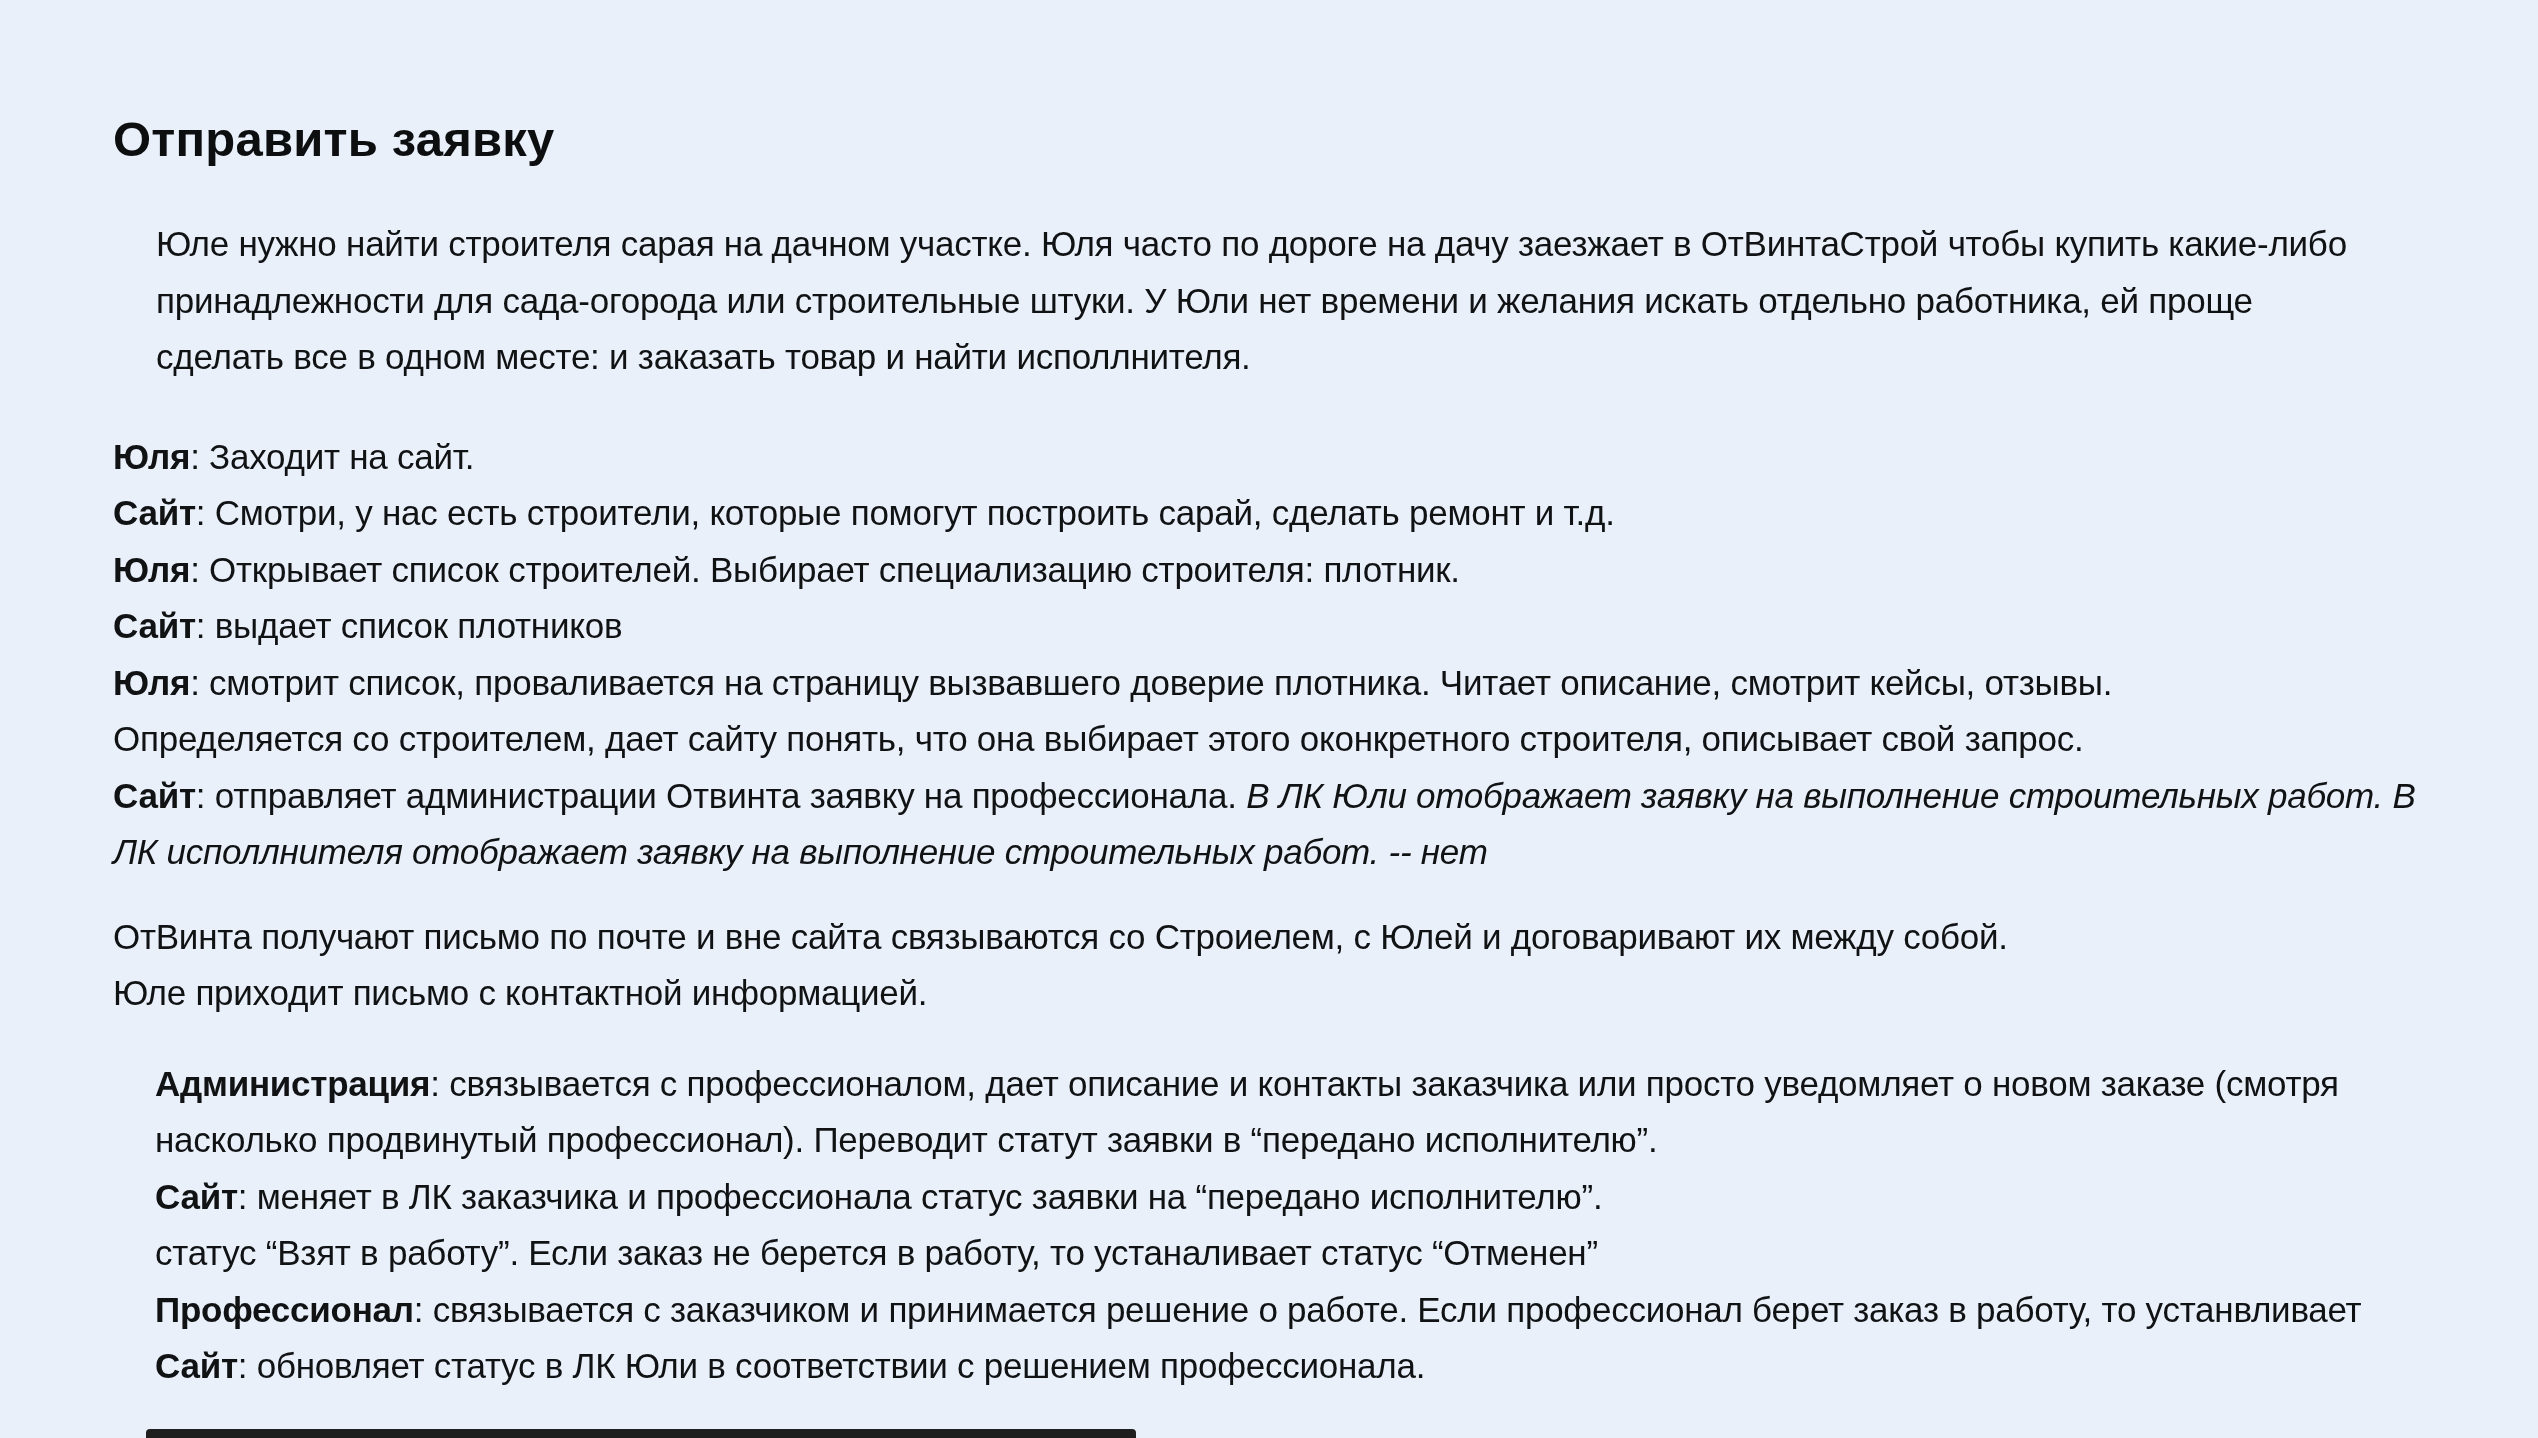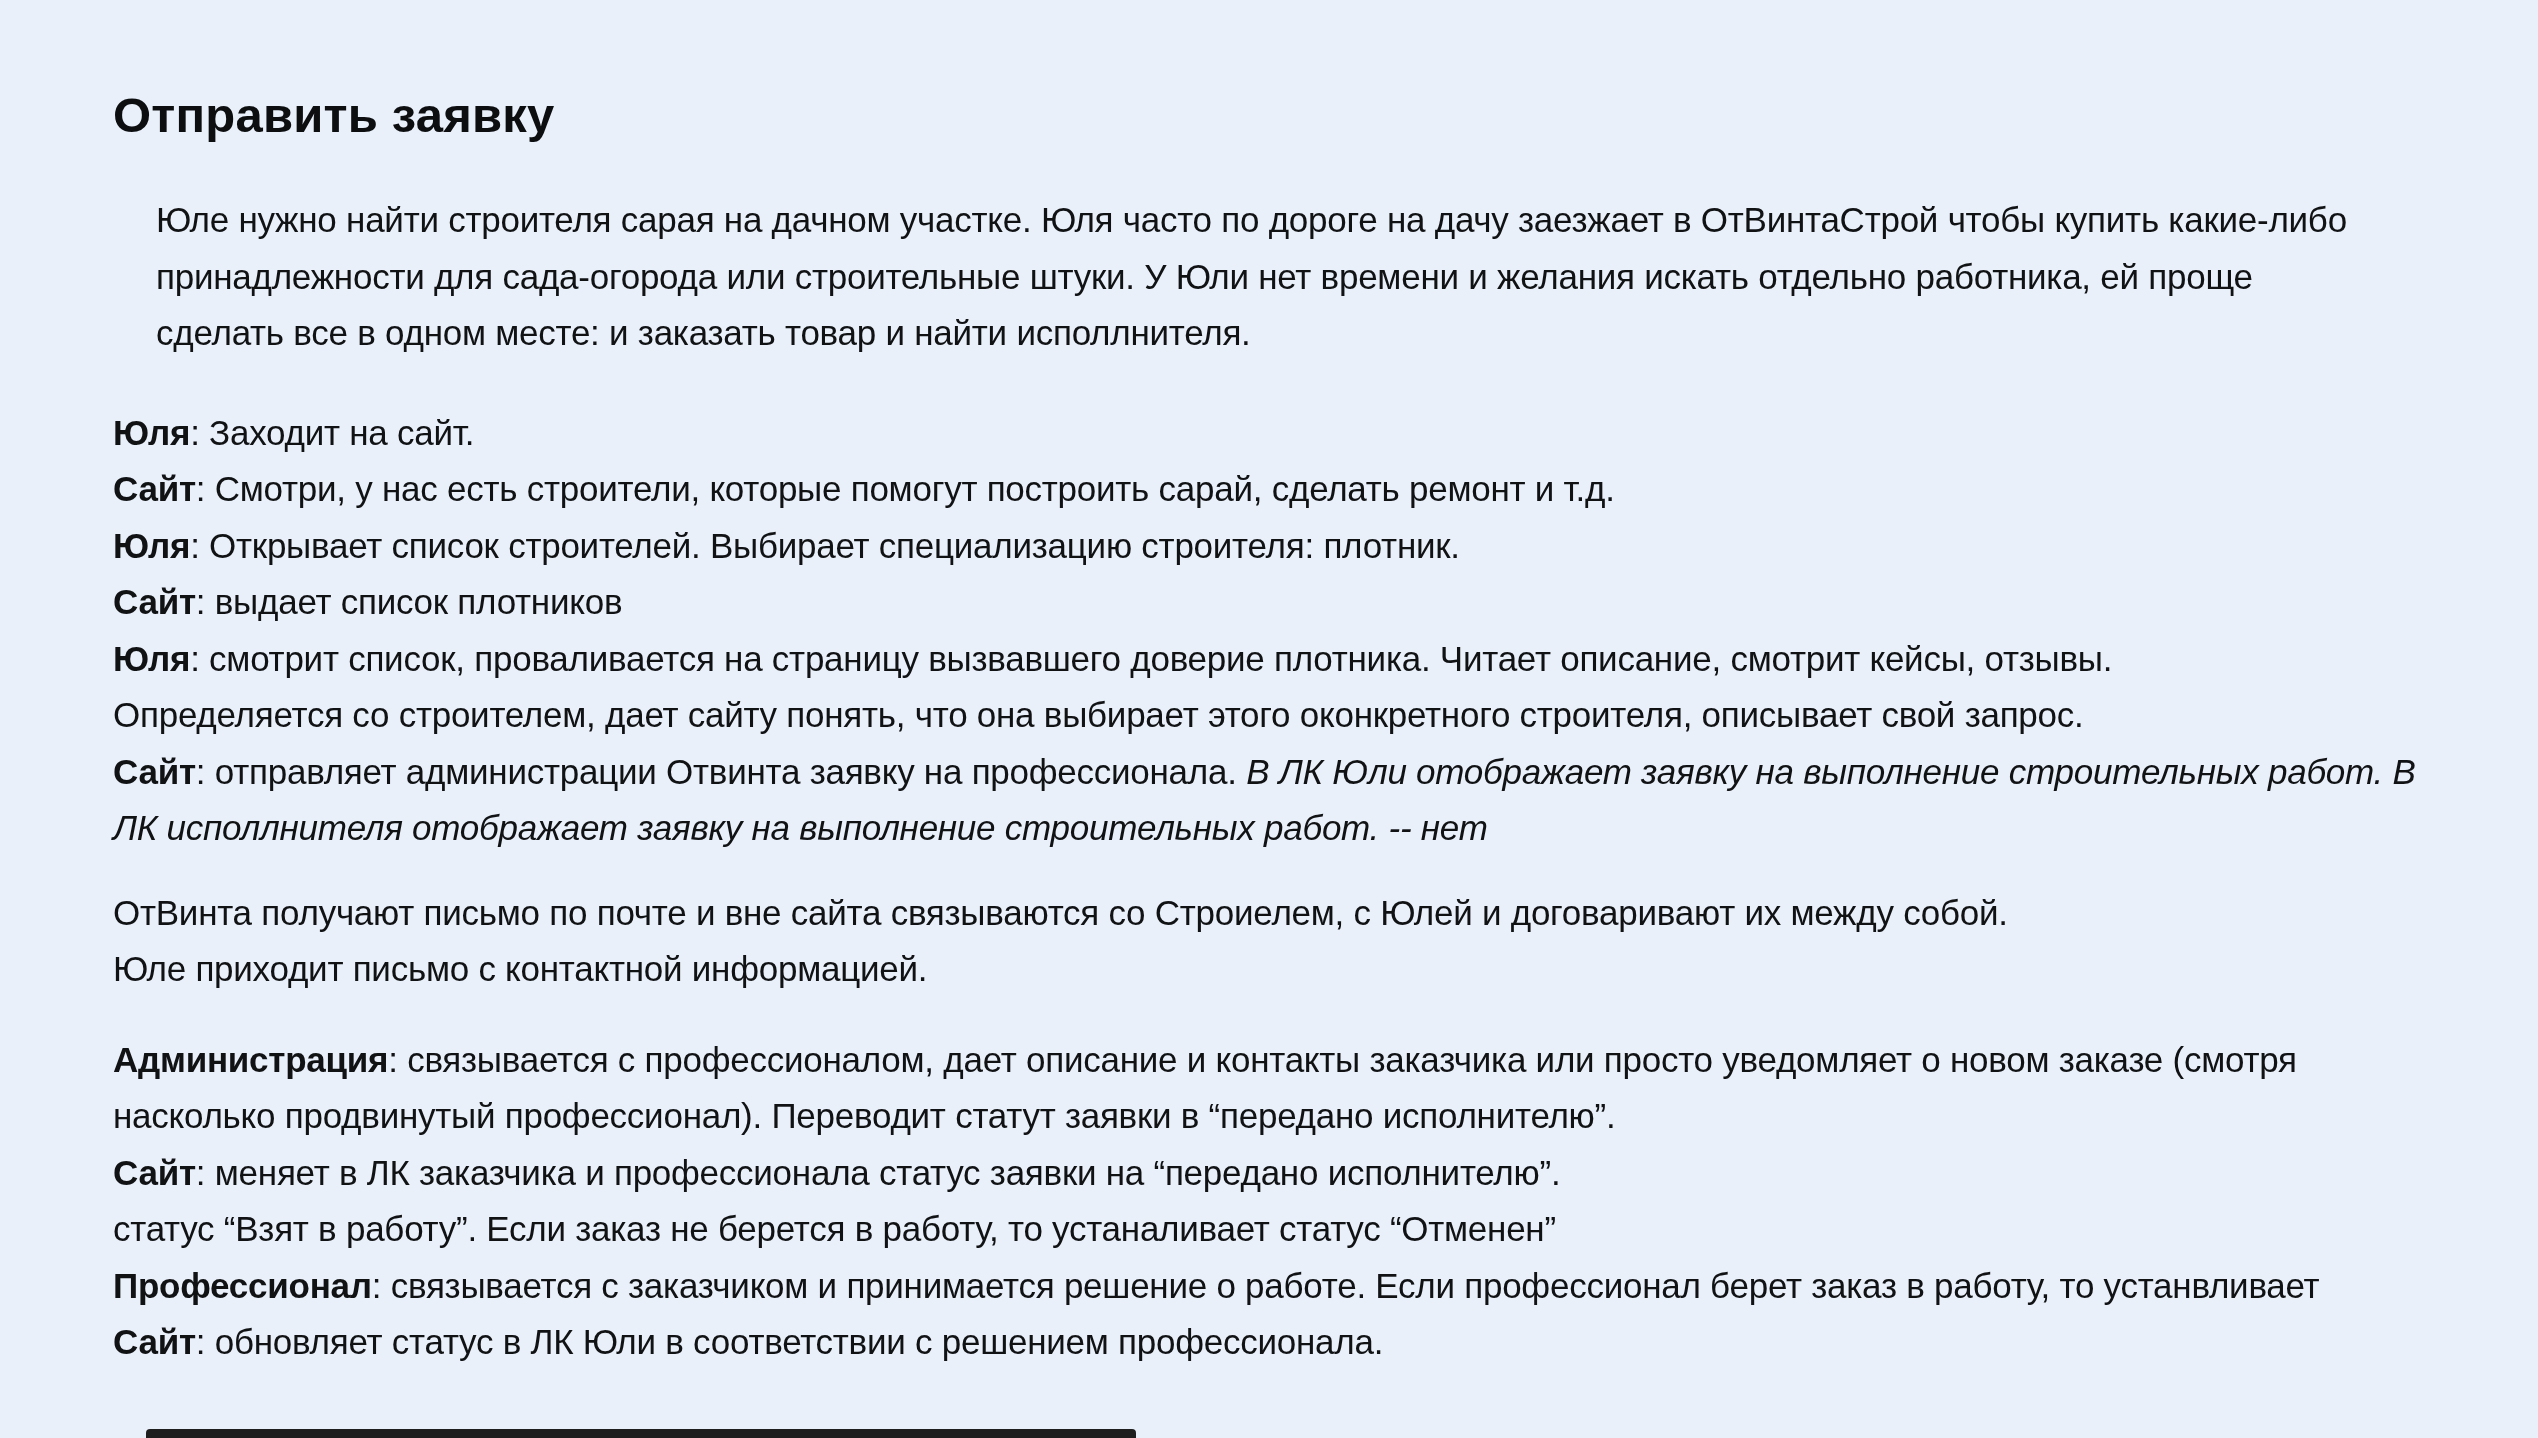--- a/index.html
+++ b/index.html
@@ -8,21 +8,21 @@
     background: #e9f0fa;
     font-family: "Liberation Sans", "DejaVu Sans", sans-serif;
   }
   .page {
     position: relative;
     width: 2538px;
     height: 1438px;
     background: #e9f0fa;
     overflow: hidden;
     box-sizing: border-box;
-    padding: 86px 110px 0 113px;
+    padding: 110px 110px 0 113px;
     color: #101214;
   }
   .doc-title {
     margin: 0;
     font-size: 49px;
     line-height: 58px;
     font-weight: 700;
     letter-spacing: 0.2px;
     color: #0c0e10;
   }
@@ -33,21 +33,21 @@
     height: 56.5px;
     white-space: nowrap;
     letter-spacing: -0.25px;
     color: #101214;
   }
   .tline b { font-weight: 700; }
   .tline i { font-style: italic; }
   .block-intro      { margin-top: 48px; margin-left: 43px; }
   .block-dialogue   { margin-top: 43px; }
   .block-letter     { margin-top: 28px; }
-  .block-resolution { margin-top: 34px; }
+  .block-resolution { margin-top: 34px; margin-left: 42px; }
   .bottom-bar {
     position: absolute;
     left: 146px;
     bottom: 0;
     width: 990px;
     height: 9px;
     border-radius: 4px 4px 0 0;
     background: #1e1e1e;
   }
 </style>

